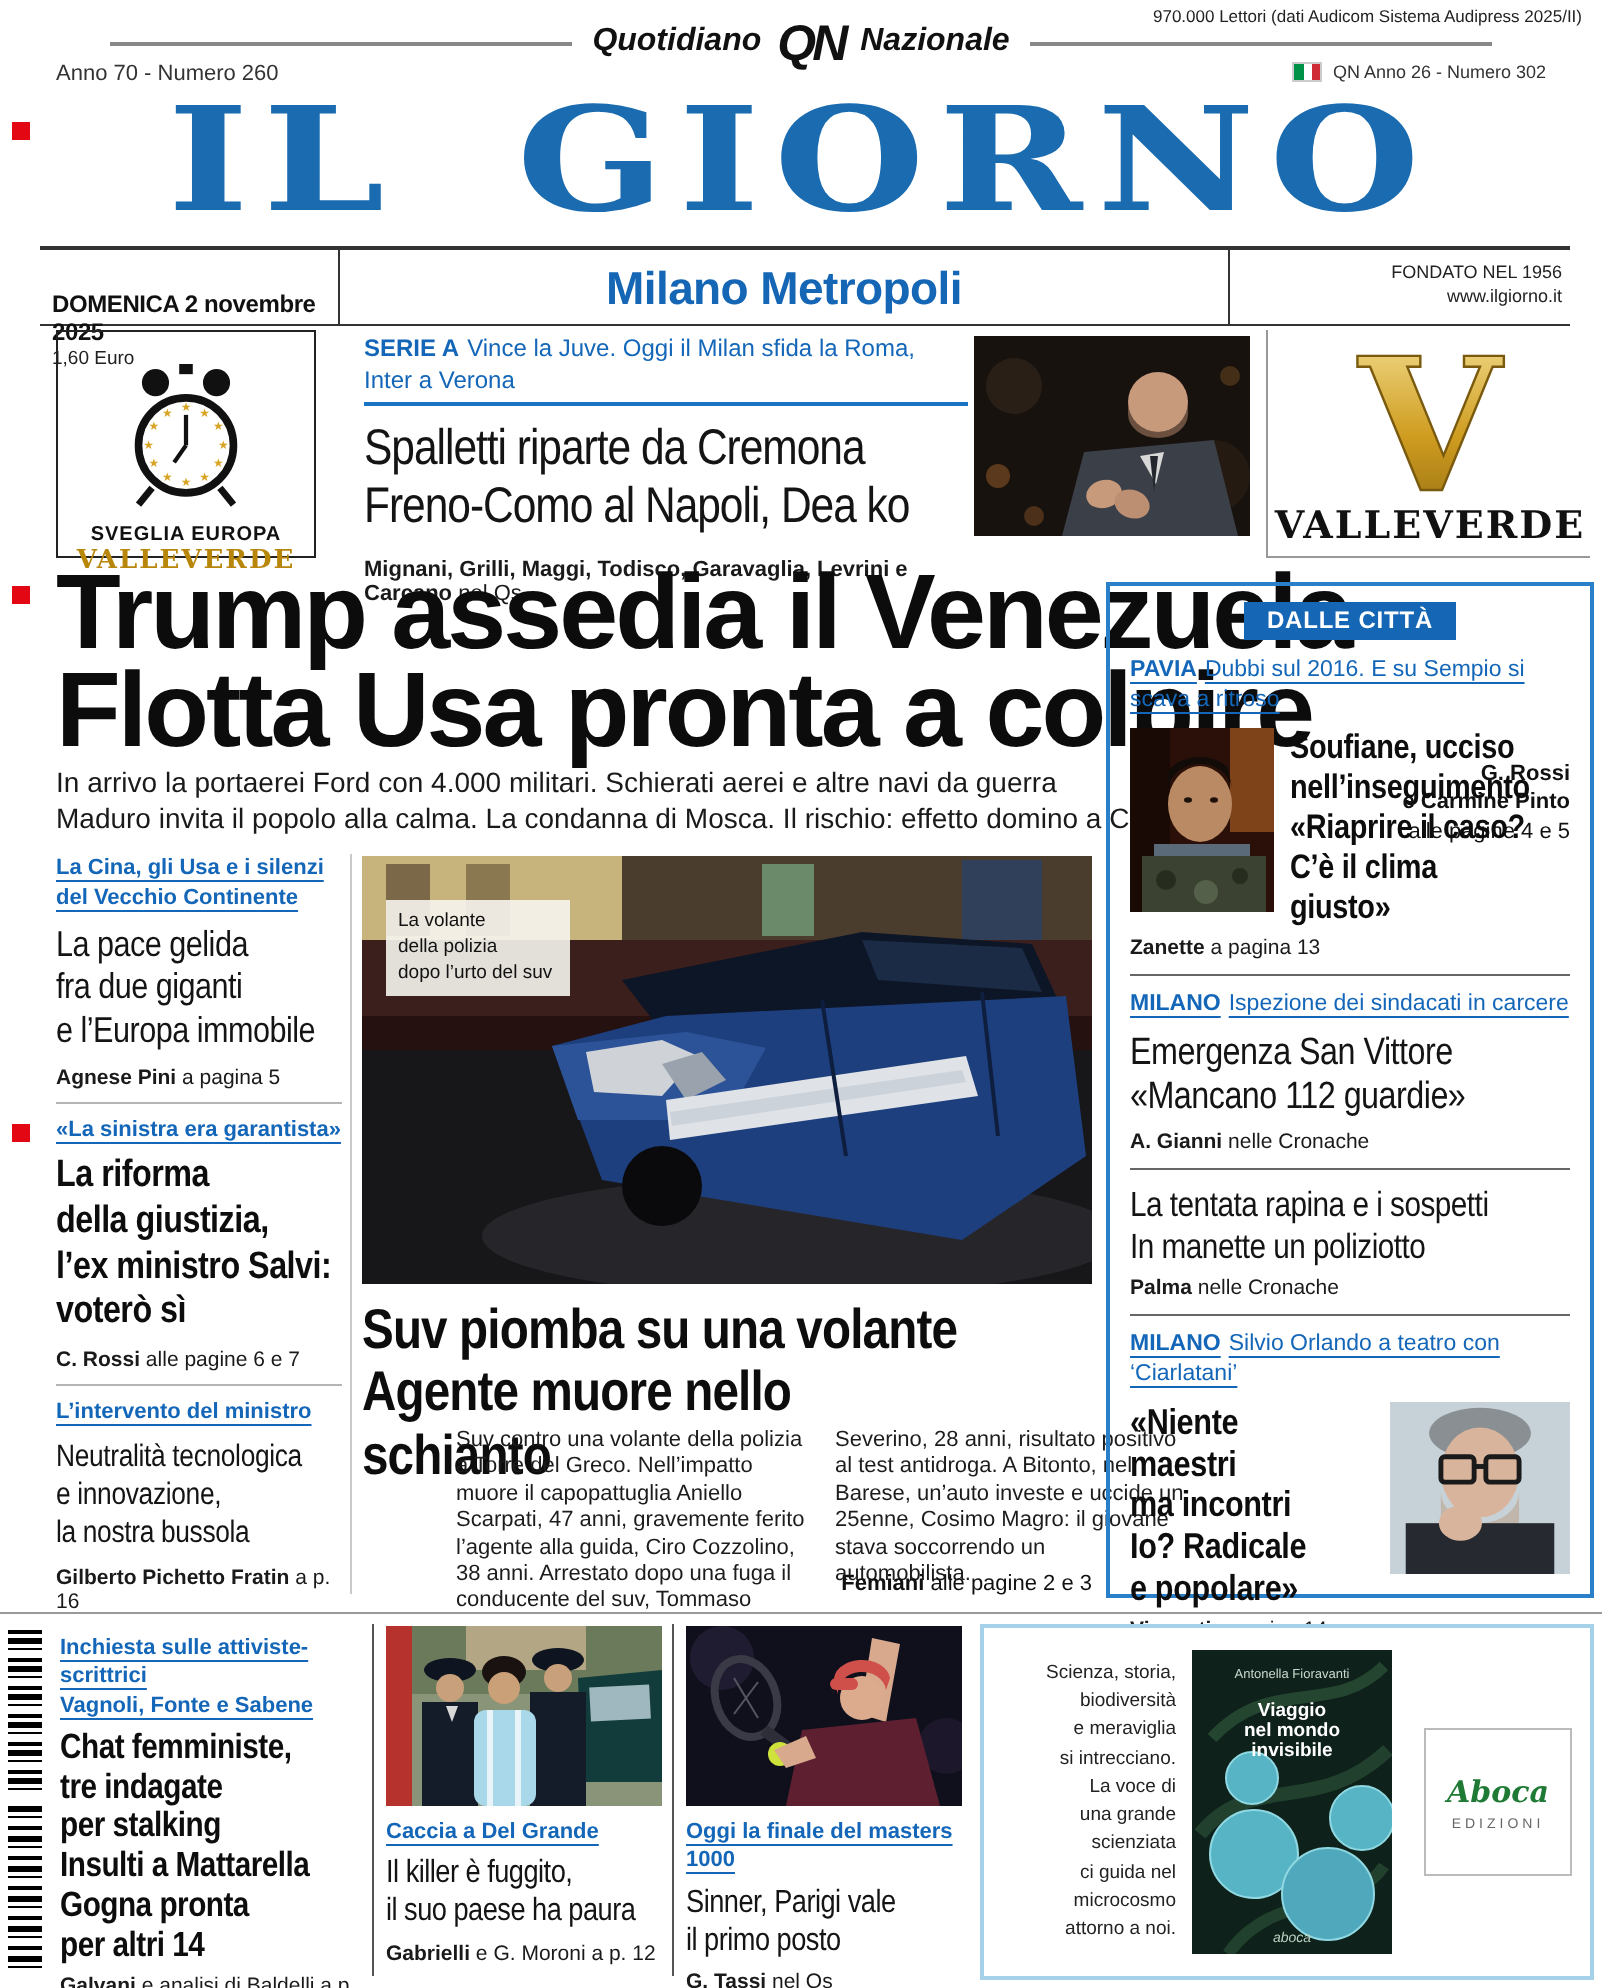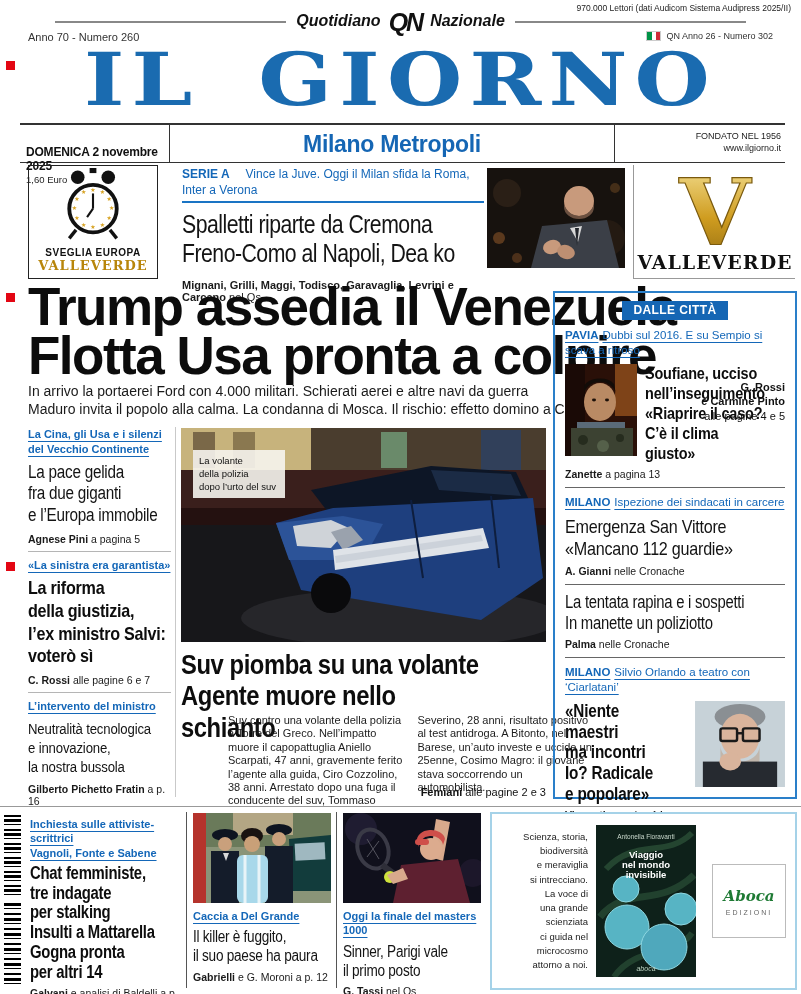--- a/index.html
+++ b/index.html
@@ -32,26 +32,26 @@
   .dateline { position:absolute; top:123px; left:20px; right:16px; height:40px;
     border-top:2px solid #333; border-bottom:1px solid #333; display:flex; }
   .dl-left { width:150px; border-right:1px solid #333; padding:20px 0 0 6px; }
   .dl-day { font-size:12px; font-weight:bold; letter-spacing:-.2px; }
   .dl-price { font-size:9.5px; color:#222; margin-top:1px; }
   .dl-center { flex:1; border-right:1px solid #333; text-align:center; }
   .dl-center span { font-size:23px; font-weight:bold; color:#1566b4; line-height:38px; letter-spacing:-.3px; }
   .dl-right { width:170px; text-align:right; padding:5px 4px 0 0; font-size:9px; color:#222; line-height:1.35; }
 
   
-  .ad-left { position:absolute; top:165px; left:28px; width:130px; height:114px; border:1px solid #222; text-align:center; padding-top:2px; }
+  .ad-left { position:absolute; top:165px; left:28px; width:130px; height:114px; border:1px solid #222; text-align:center; padding-top:16px; }
   .ad-left .t1 { font-size:10px; font-weight:bold; letter-spacing:.5px; margin-top:-3px; }
   .ad-left .t2 { font-family:"DejaVu Serif", serif; font-size:13px; font-weight:bold; color:#b8860b; letter-spacing:1px; }
   .seriea { position:absolute; top:167px; left:182px; width:302px; }
   .kicker { font-size:12px; color:#1467b8; border-bottom:2px solid #1a74c4; padding-bottom:3px; line-height:1.3; }
-  .kicker .kl { font-weight:bold; margin-right:16px; }
+  .kicker .kl { font-weight:bold; margin-right:4px; }
   .seriea-hl { margin-top:7px; font-size:25px; font-weight:400; letter-spacing:-.6px; line-height:1.16; color:#141414; }
   .seriea-by { margin-top:11px; font-size:11px; color:#1a1a1a; }
   .seriea-photo { position:absolute; top:168px; left:487px; width:138px; height:100px; overflow:hidden; }
   .ad-right { position:absolute; top:165px; left:633px; width:162px; height:114px; border-left:1px solid #999; border-bottom:1px solid #999; text-align:center; }
 
   
   .lead-hl { position:absolute; top:282px; left:28px; width:765px; font-size:53px; font-weight:bold;
     letter-spacing:-1.5px; line-height:.93; color:#0c0c0c; }
   .lead-deck { position:absolute; top:382px; left:28px; width:608px; font-size:14px; line-height:1.32; color:#1a1a1a; }
   .lead-byline { position:absolute; top:380px; right:16px; width:150px; text-align:right; font-size:11px; line-height:1.3; }

